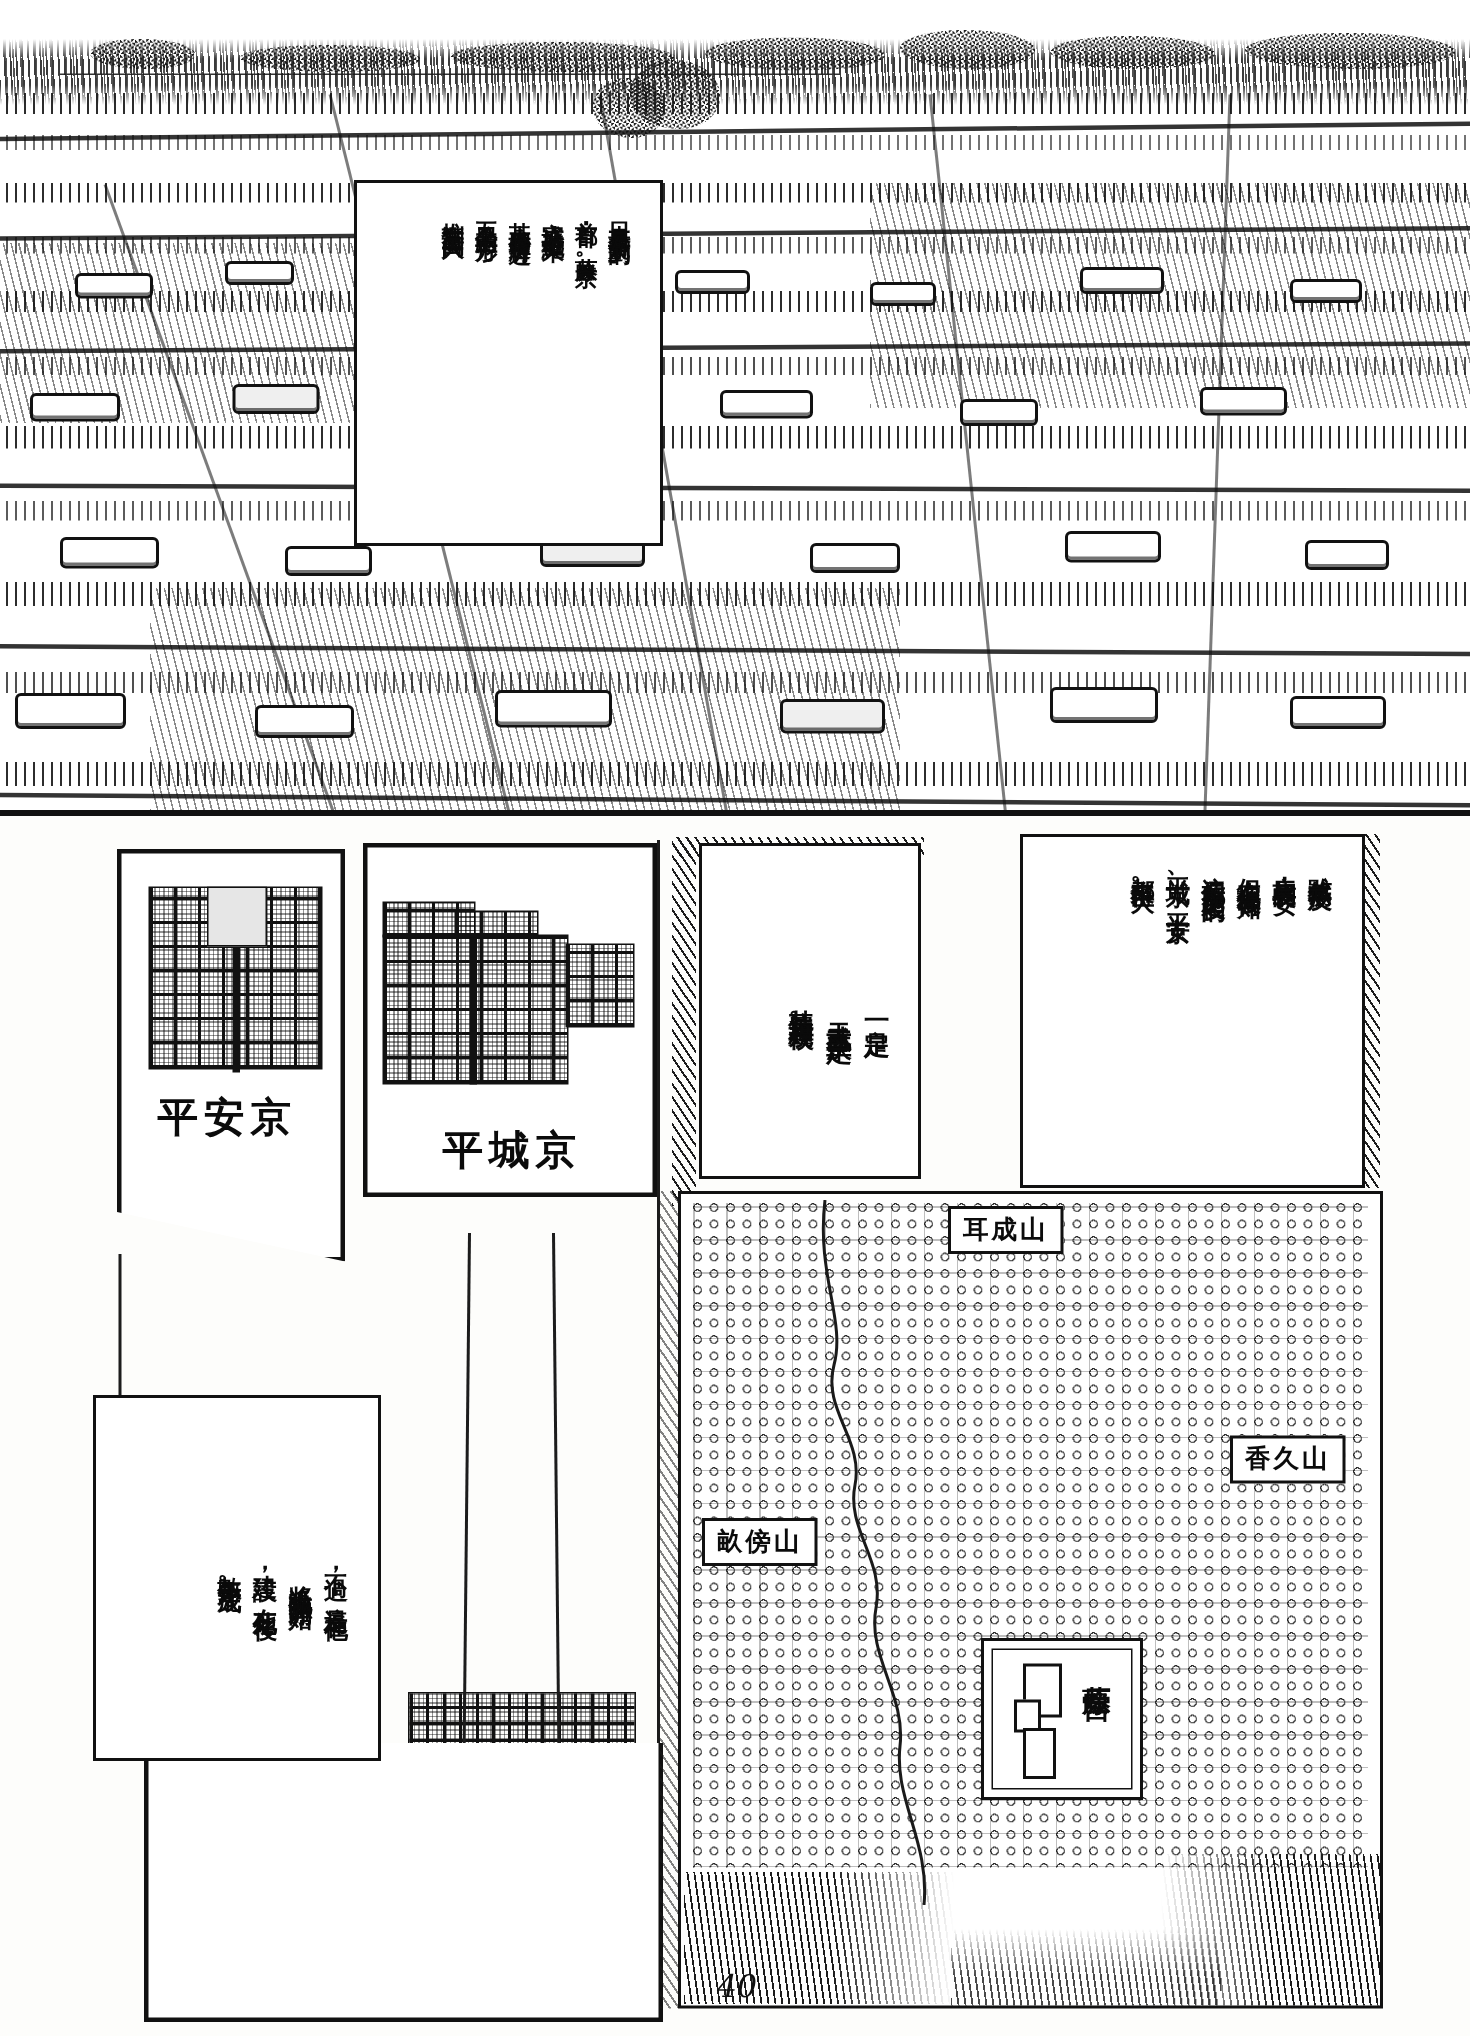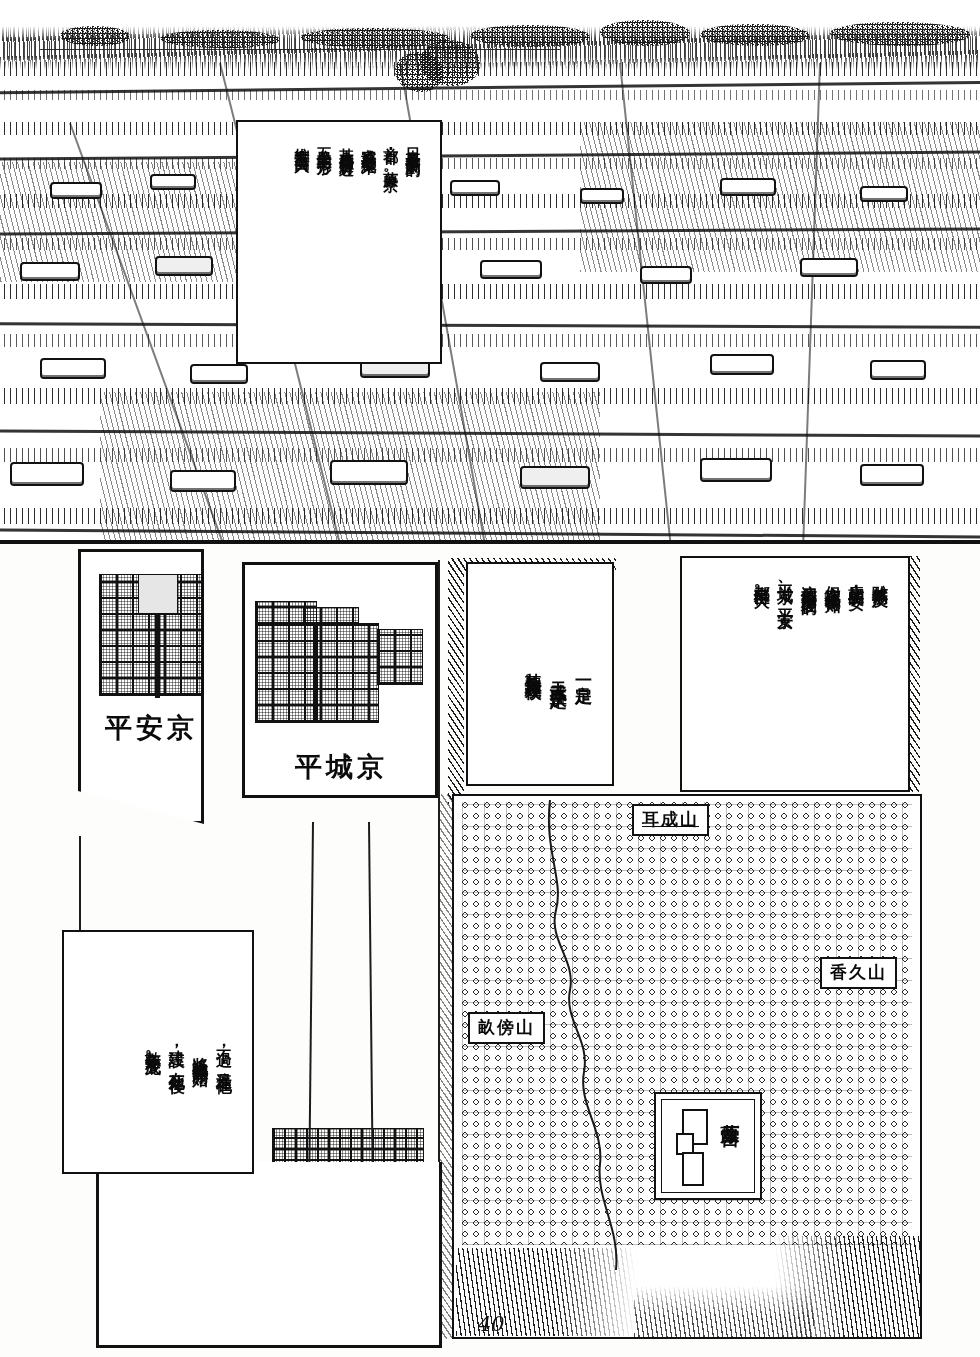--- a/index.html
+++ b/index.html
@@ -326,21 +326,21 @@
       <div class="vtext" style="font-size:15px;">首都‧藤原京。</div>
       <div class="vtext" style="font-size:15px;">完成於七世紀末，</div>
       <div class="vtext" style="font-size:15px;">其大小爲四邊將近</div>
       <div class="vtext" style="font-size:15px;">五公里的正方形，</div>
       <div class="vtext" style="font-size:15px;">推測有三萬人口。</div>
     </div>
   </div>
 
   <div id="bottom-area">
 
-    <div class="panel" style="left:78px; top:1px; width:126px; height:275px;
+    <div class="panel" style="left:78px; top:18px; width:152px; height:275px;
                 clip-path: polygon(0 0, 100% 0, 100% 100%, 0 88%);">
       <div class="cityplan" style="left:18px; top:22px; width:116px; height:122px;">
         <div class="blockgrid"></div>
         <div class="palace-box" style="left:38px; top:-1px; width:40px; height:40px;"></div>
         <div class="main-ave" style="left:55px; top:38px; width:5px; height:85px;"></div>
       </div>
       <div class="city-label" style="left:24px; top:158px; font-size:27px;">平安京</div>
     </div>
 
     <div class="conn-line" style="left:79px; top:288px; height:102px;"></div>
@@ -416,21 +416,21 @@
                  C 92 400, 116 428, 112 470" fill="none" stroke="#1a1a1a" stroke-width="2"></path>
       </svg>
 
       <div class="palace-enclosure" style="left:200px; top:296px; width:108px; height:108px;"></div>
       <div class="palace-enclosure" style="left:207px; top:303px; width:94px; height:94px; border-width:1.6px;"></div>
       <div class="palace-inner" style="left:228px; top:313px; width:26px; height:36px;"></div>
       <div class="palace-inner" style="left:222px; top:337px; width:18px; height:22px;"></div>
       <div class="palace-inner" style="left:228px; top:356px; width:22px; height:34px;"></div>
       <div class="palace-name" style="left:264px; top:312px; font-size:19px;">藤原宮</div>
 
-      <div class="map-label" style="left:178px; top:8px; font-size:17px;text-decoration:underline;">耳成山</div>
+      <div class="map-label" style="left:178px; top:8px; font-size:17px;">耳成山</div>
       <div class="map-label" style="left:366px; top:760px; font-size:17px; top:161px; left:366px;">香久山</div>
       <div class="map-label" style="left:14px; top:216px; font-size:17px;">畝傍山</div>
 
       <div class="speedlines" style="left:2px; top:452px; width:180px; height:88px;
                   -webkit-mask-image: linear-gradient(to right, #000 0%, #000 55%, transparent 100%);
                           mask-image: linear-gradient(to right, #000 0%, #000 55%, transparent 100%);"></div>
       <div class="speedlines" style="left:180px; top:490px; width:180px; height:52px; opacity:.8;
                   -webkit-mask-image: linear-gradient(to bottom, transparent 0%, #000 60%);
                           mask-image: linear-gradient(to bottom, transparent 0%, #000 60%);"></div>
       <div class="speedlines" style="left:320px; top:440px; width:148px; height:102px;

